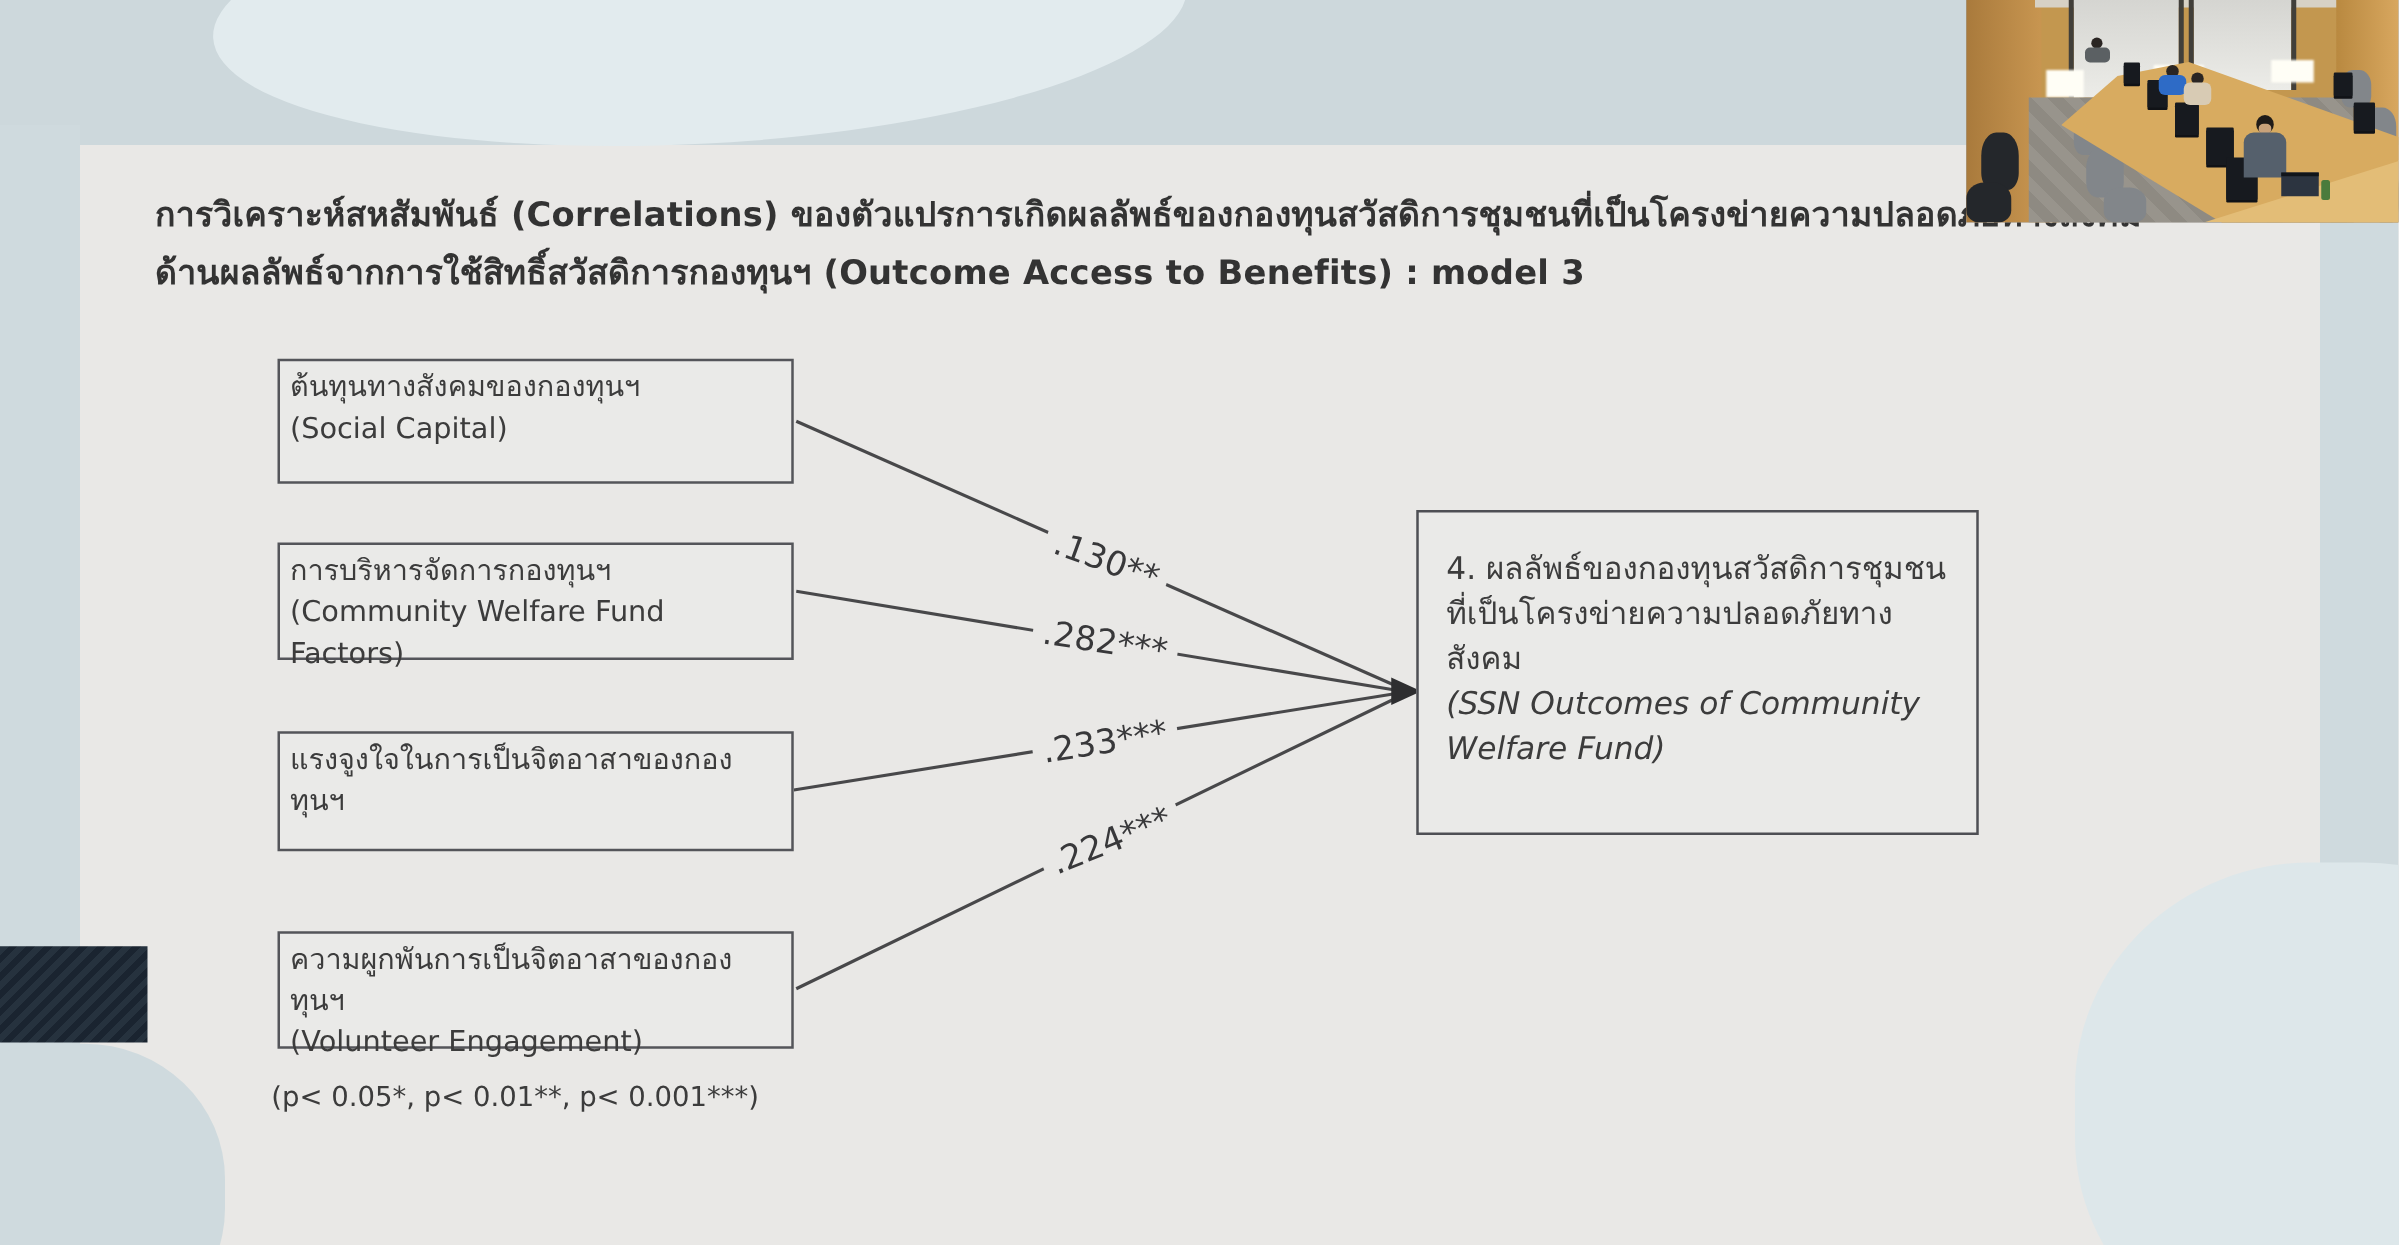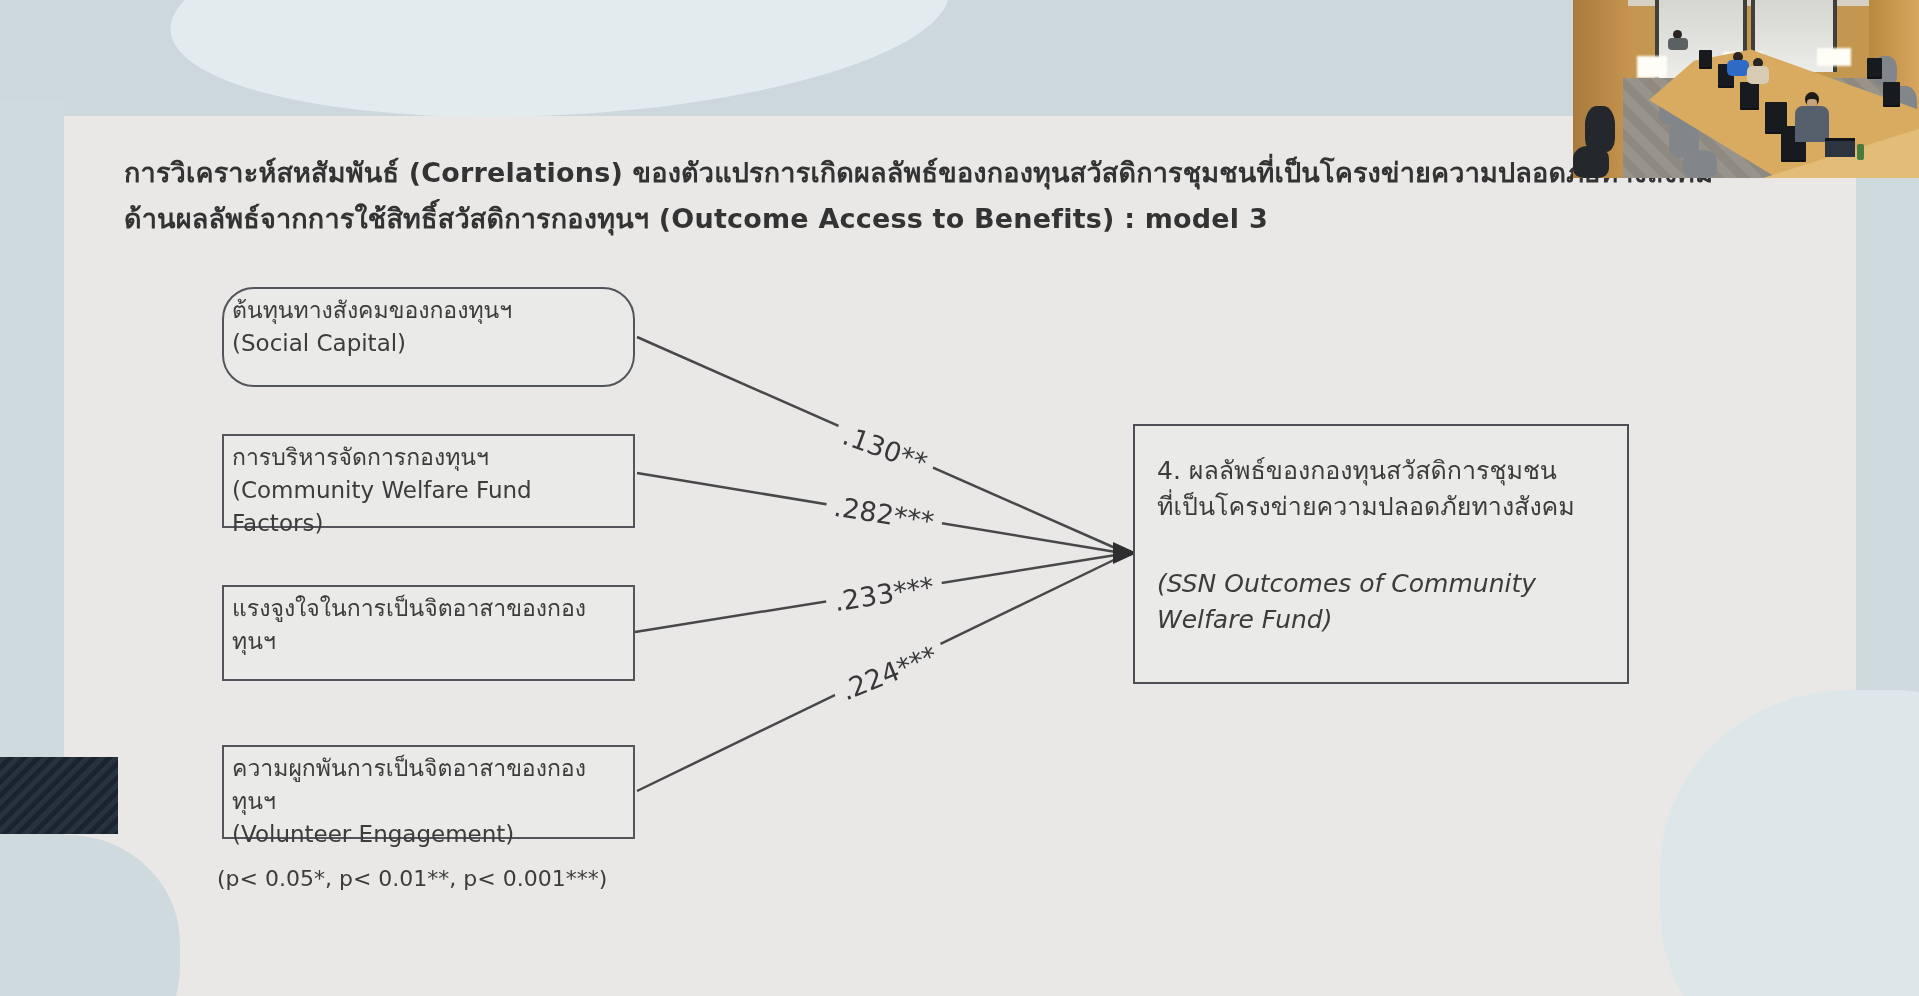--- a/index.html
+++ b/index.html
@@ -17,24 +17,24 @@
   .bg-bottom-right{left:1660px;top:690px;width:420px;height:400px;background:#dde7ea;border-radius:45%;}
   .navy-box{left:0;top:757px;width:118px;height:77px;
     background:repeating-linear-gradient(135deg,#26323e 0px,#26323e 5px,#1a2430 5px,#1a2430 10px);}
 
   
   .title{left:124px;top:150px;font-size:27px;font-weight:bold;line-height:46px;
     color:#333;white-space:nowrap;letter-spacing:.2px;}
   .pbox{left:222px;width:413px;border:2px solid#54555a;background:#eaeae8;
     font-size:23px;line-height:33px;color:#3c3c3c;padding:5px 8px;box-sizing:border-box;}
   .pbox .en{display:block;}
-  .obox{left:1133px;top:424px;width:496px;height:260px;border:2px solid#4e4f54;
+  .obox{left:1133px;top:408px;width:450px;height:260px;border:2px solid#4e4f54;
     background:#eaeae8;box-sizing:border-box;padding:27px 18px 0 22px;
     font-size:25px;line-height:36px;color:#3c3c3c;}
-  .obox .it{font-style:italic;margin-top:41px;}
+  .obox .it{font-style:italic;}
   .obox .block2{margin-top:37px;}
   .connectors{left:0;top:0;pointer-events:none;}
   .coef{font-size:27px;font-weight:500;color:#38383a;background:#e9e8e6;
     padding:1px 8px;white-space:nowrap;}
   .footnote{left:217px;top:866px;font-size:22px;color:#3c3c3c;}
 
   
   .webcam{left:1573px;top:0;width:346px;height:178px;overflow:hidden;background:#9b968e;z-index:5;}
   .wc-ceil{left:55px;top:0;width:250px;height:6px;background:#d7d1c5;}
   .wc-wall-left{left:0;top:0;width:74px;height:178px;background:linear-gradient(90deg,#a97a3c,#cf9c55);}
@@ -76,21 +76,21 @@
   </div>
 
   <svg class="abs connectors" width="1919" height="996" viewBox="0 0 1919 996">
     <line x1="637" y1="337" x2="1122" y2="551" stroke="#48484a" stroke-width="2.5"></line>
     <line x1="637" y1="473" x2="1122" y2="553" stroke="#48484a" stroke-width="2.5"></line>
     <line x1="635" y1="632" x2="1122" y2="554" stroke="#48484a" stroke-width="2.5"></line>
     <line x1="637" y1="791" x2="1122" y2="556" stroke="#48484a" stroke-width="2.5"></line>
     <polygon points="1137,553 1113,542 1113,564" fill="#2e2e30"></polygon>
   </svg>
 
-  <div class="abs pbox" style="top:287px;height:100px;border-radius:32px;">
+  <div class="abs pbox" style="top:287px;height:100px;">
     <span>ต้นทุนทางสังคมของกองทุนฯ</span>
     <span class="en">(Social Capital)</span>
   </div>
   <div class="abs pbox" style="top:434px;height:94px;">
     <span>การบริหารจัดการกองทุนฯ</span>
     <span class="en">(Community Welfare Fund Factors)</span>
   </div>
   <div class="abs pbox" style="top:585px;height:96px;">
     <span>แรงจูงใจในการเป็นจิตอาสาของกองทุนฯ</span>
   </div>

